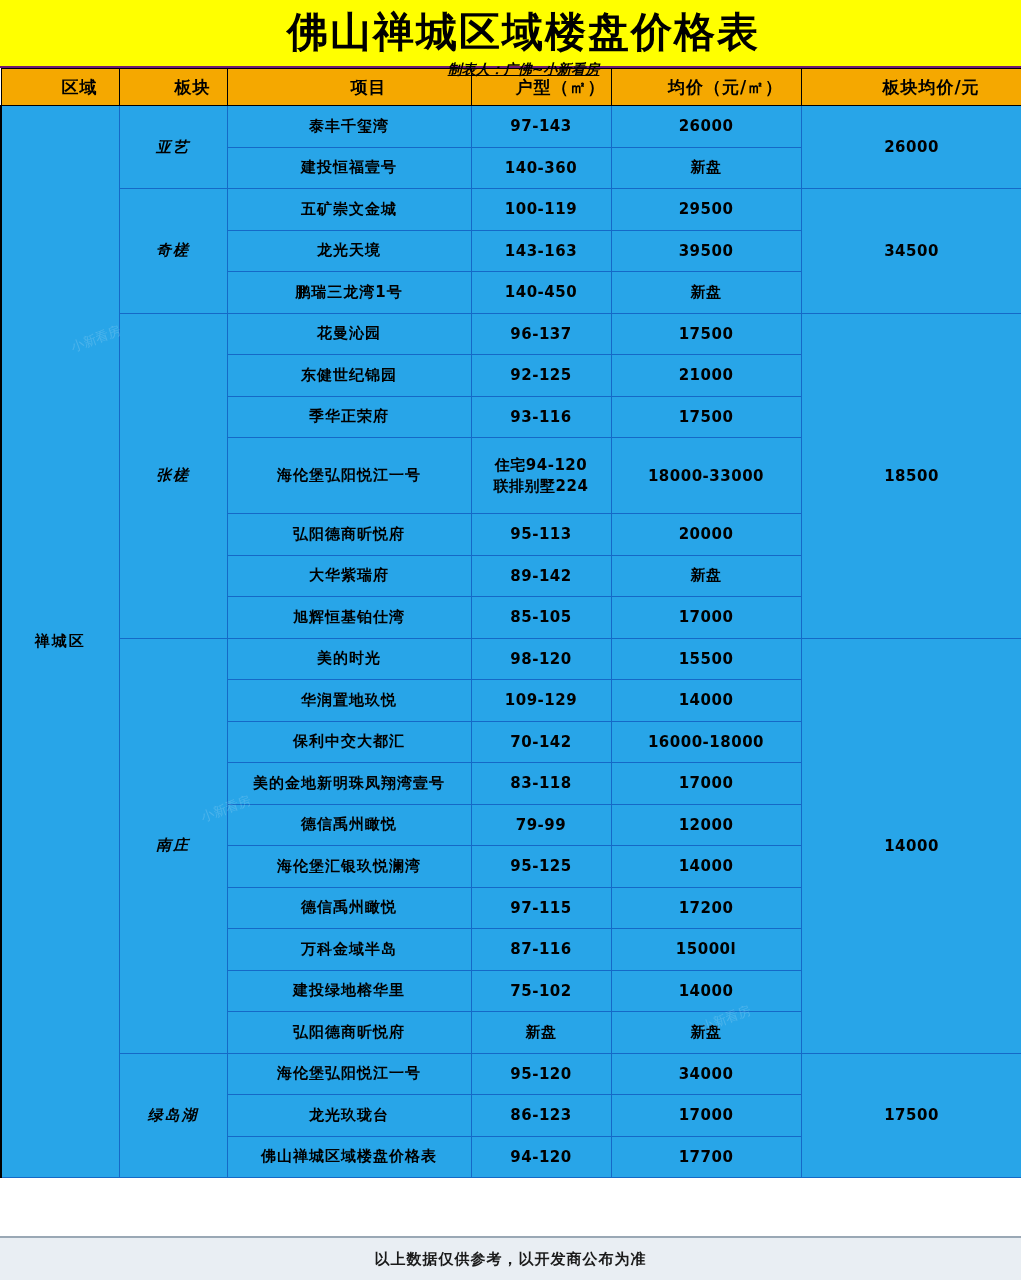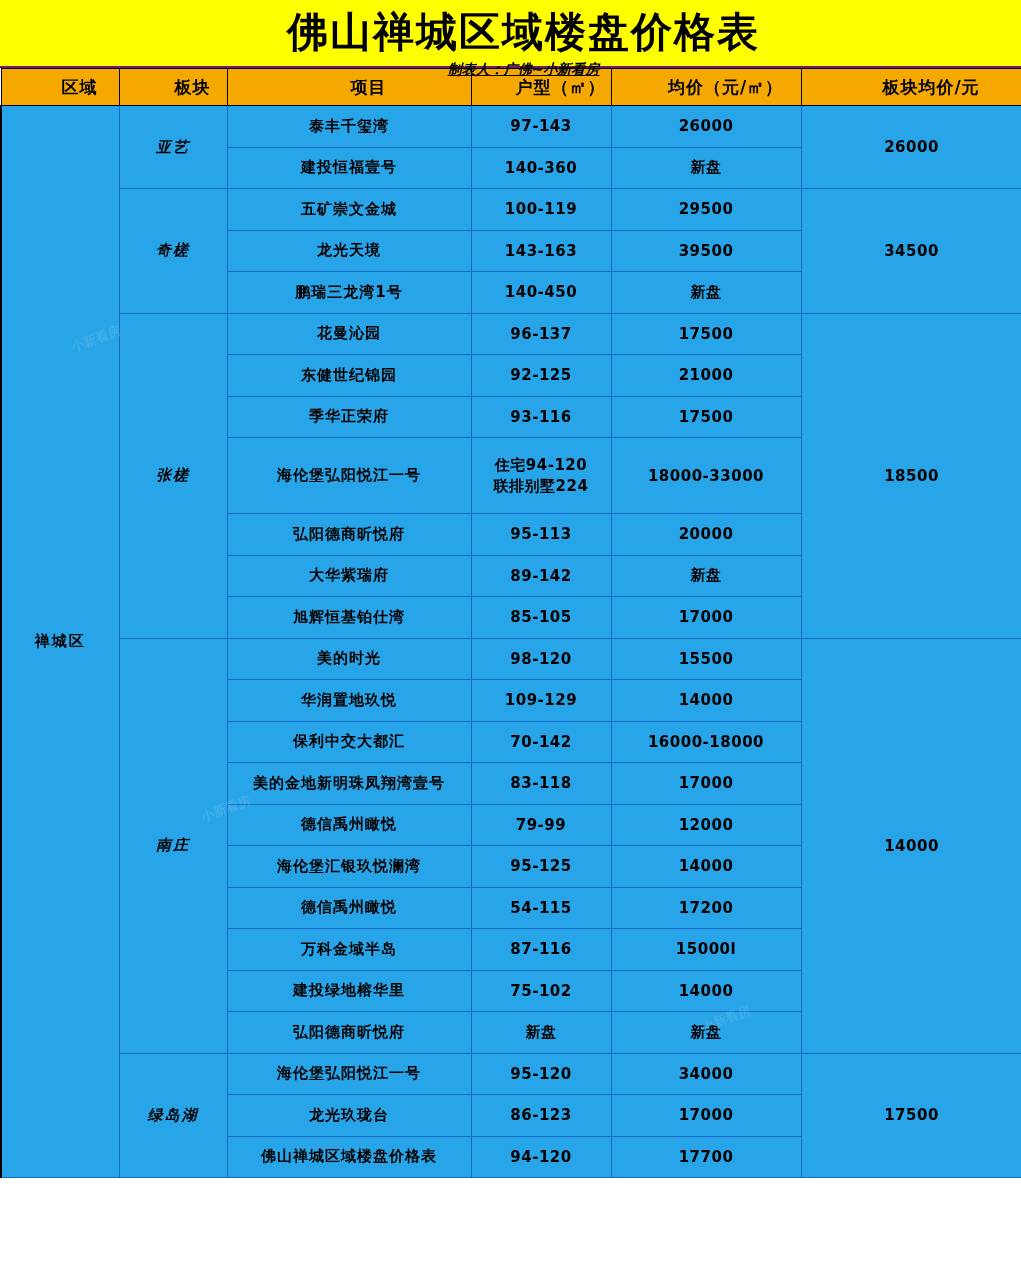--- a/index.html
+++ b/index.html
@@ -271,21 +271,21 @@
           <td class="type-cell">79-99</td>
           <td class="avg-cell">12000</td>
         </tr>
         <tr style="height: 41.5px;">
           <td class="project-cell">海伦堡汇银玖悦澜湾</td>
           <td class="type-cell">95-125</td>
           <td class="avg-cell">14000</td>
         </tr>
         <tr style="height: 41.5px;">
           <td class="project-cell">德信禹州瞰悦</td>
-          <td class="type-cell">54-115</td>
+          <td class="type-cell">97-115</td>
           <td class="avg-cell">17200</td>
         </tr>
         <tr style="height: 41.5px;">
           <td class="project-cell">万科金域半岛</td>
           <td class="type-cell">87-116</td>
           <td class="avg-cell">15000l</td>
         </tr>
         <tr style="height: 41.5px;">
           <td class="project-cell">建投绿地榕华里</td>
           <td class="type-cell">75-102</td>
@@ -311,18 +311,21 @@
         <tr style="height: 41.5px;">
           <td class="project-cell">佛山禅城区域楼盘价格表</td>
           <td class="type-cell">94-120</td>
           <td class="avg-cell">17700</td>
         </tr>
       </tbody>
   </table>
 
   <div class="spacer"></div>
 
+  <div class="footer">
+    <div class="footer-text">以上数据仅供参考，以开发商公布为准</div>
+  </div>
 
   <div class="watermark" style="left:70px; top:330px;">小新看房</div>
   <div class="watermark" style="left:200px; top:800px;">小新看房</div>
   <div class="watermark" style="left:700px; top:1010px;">小新看房</div>
 
 </div>
 
 </body></html>

